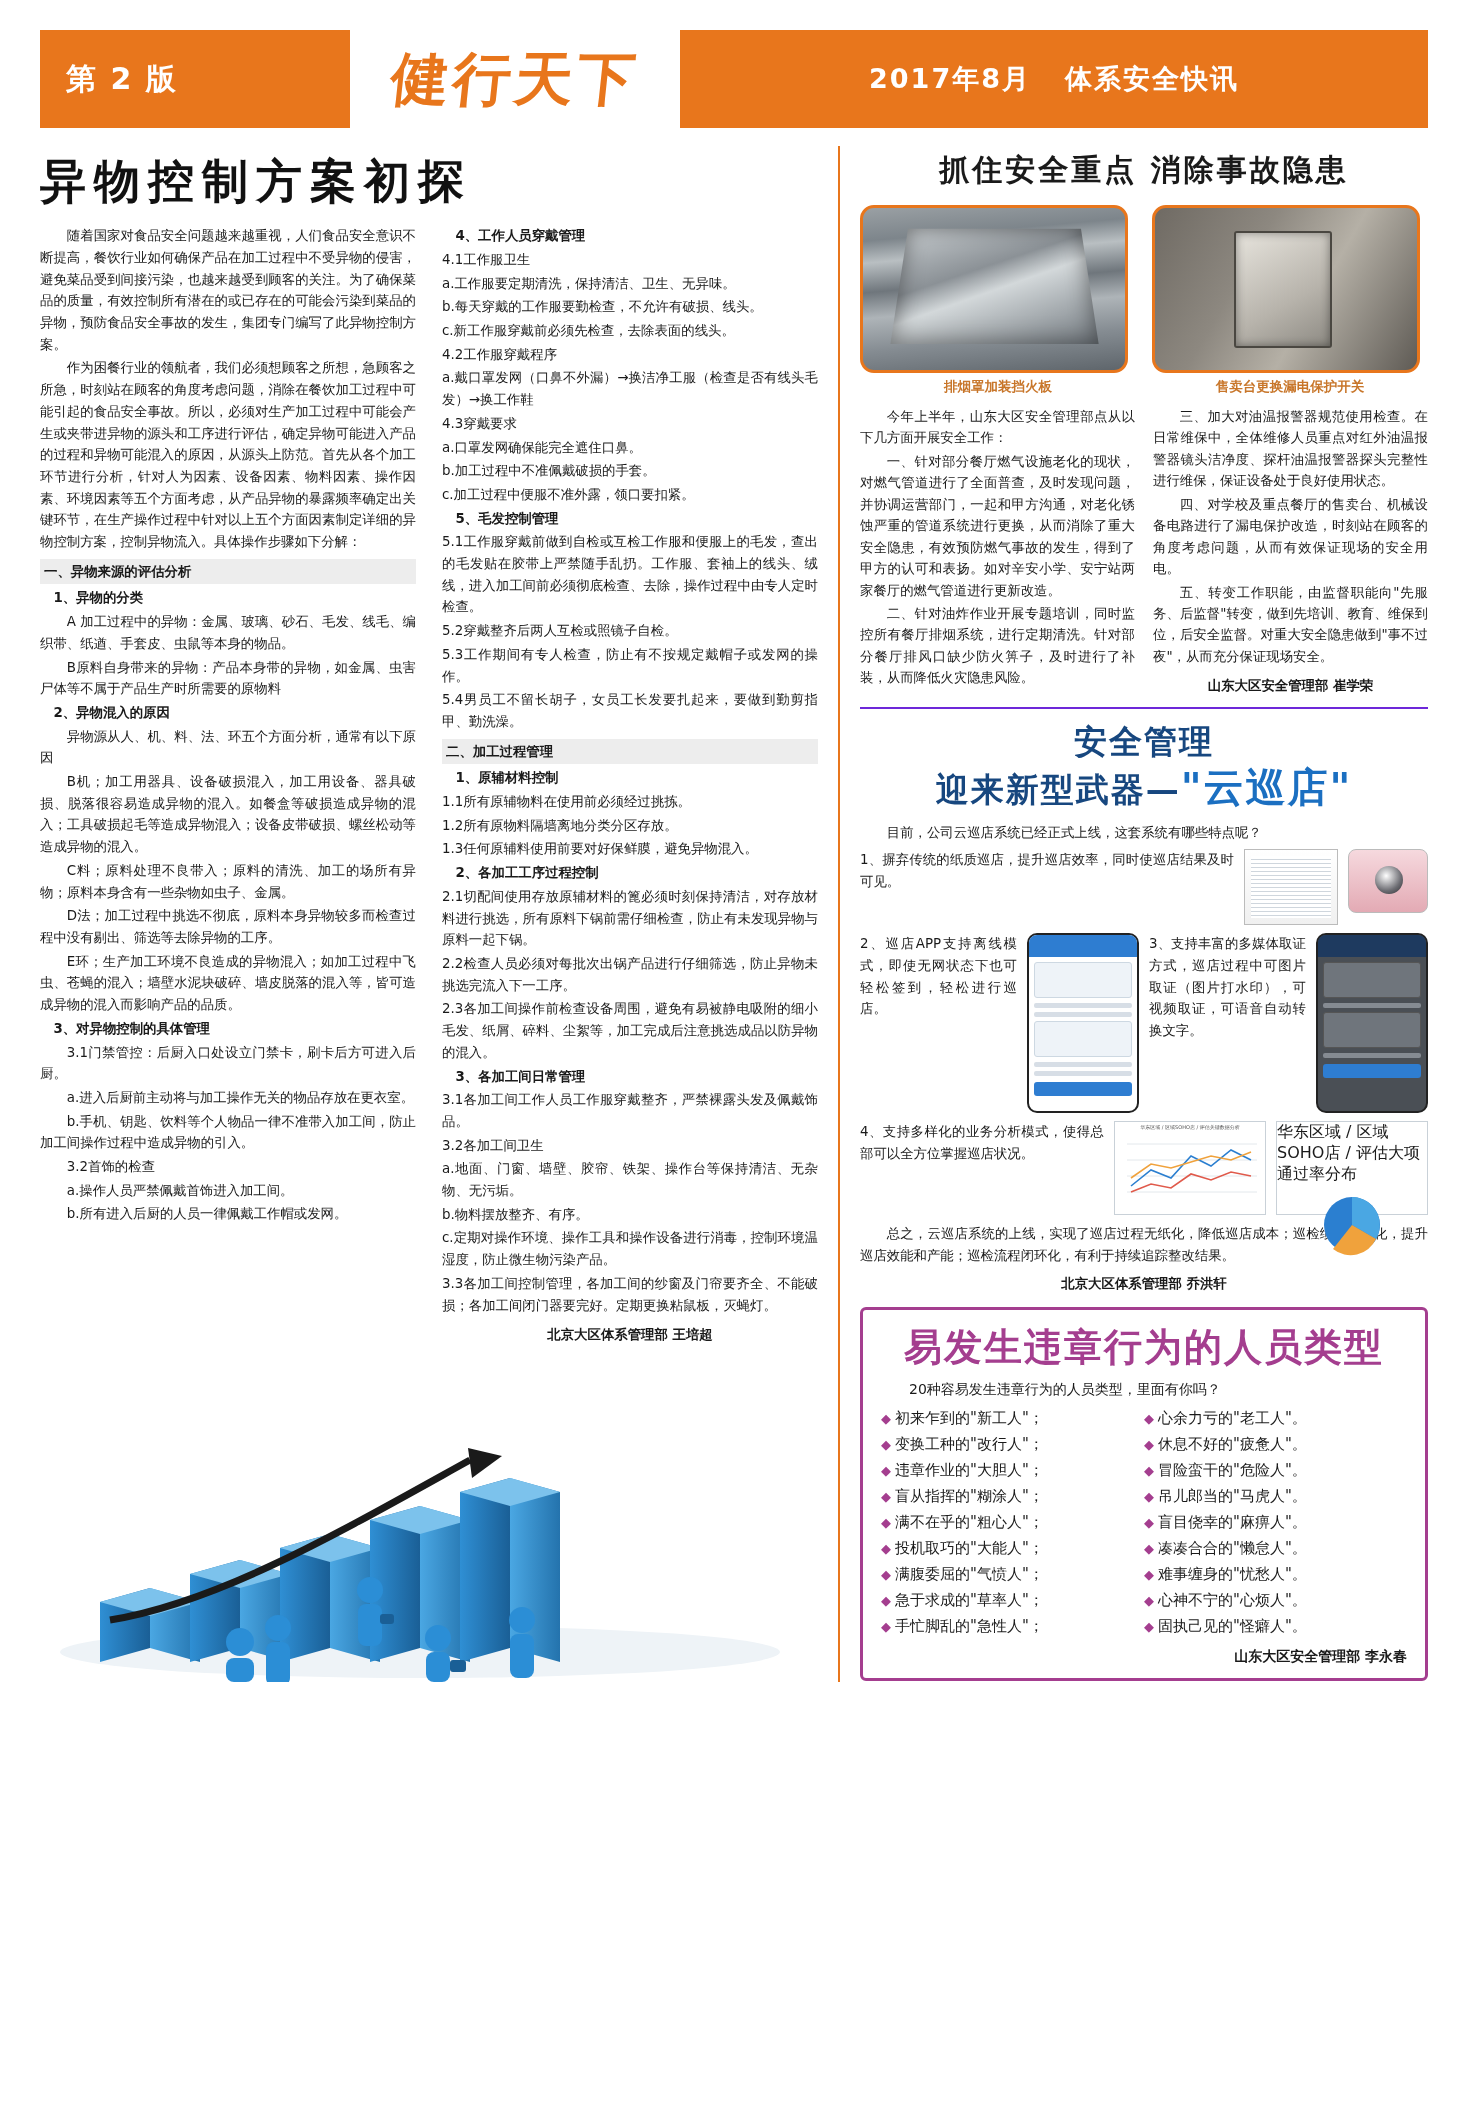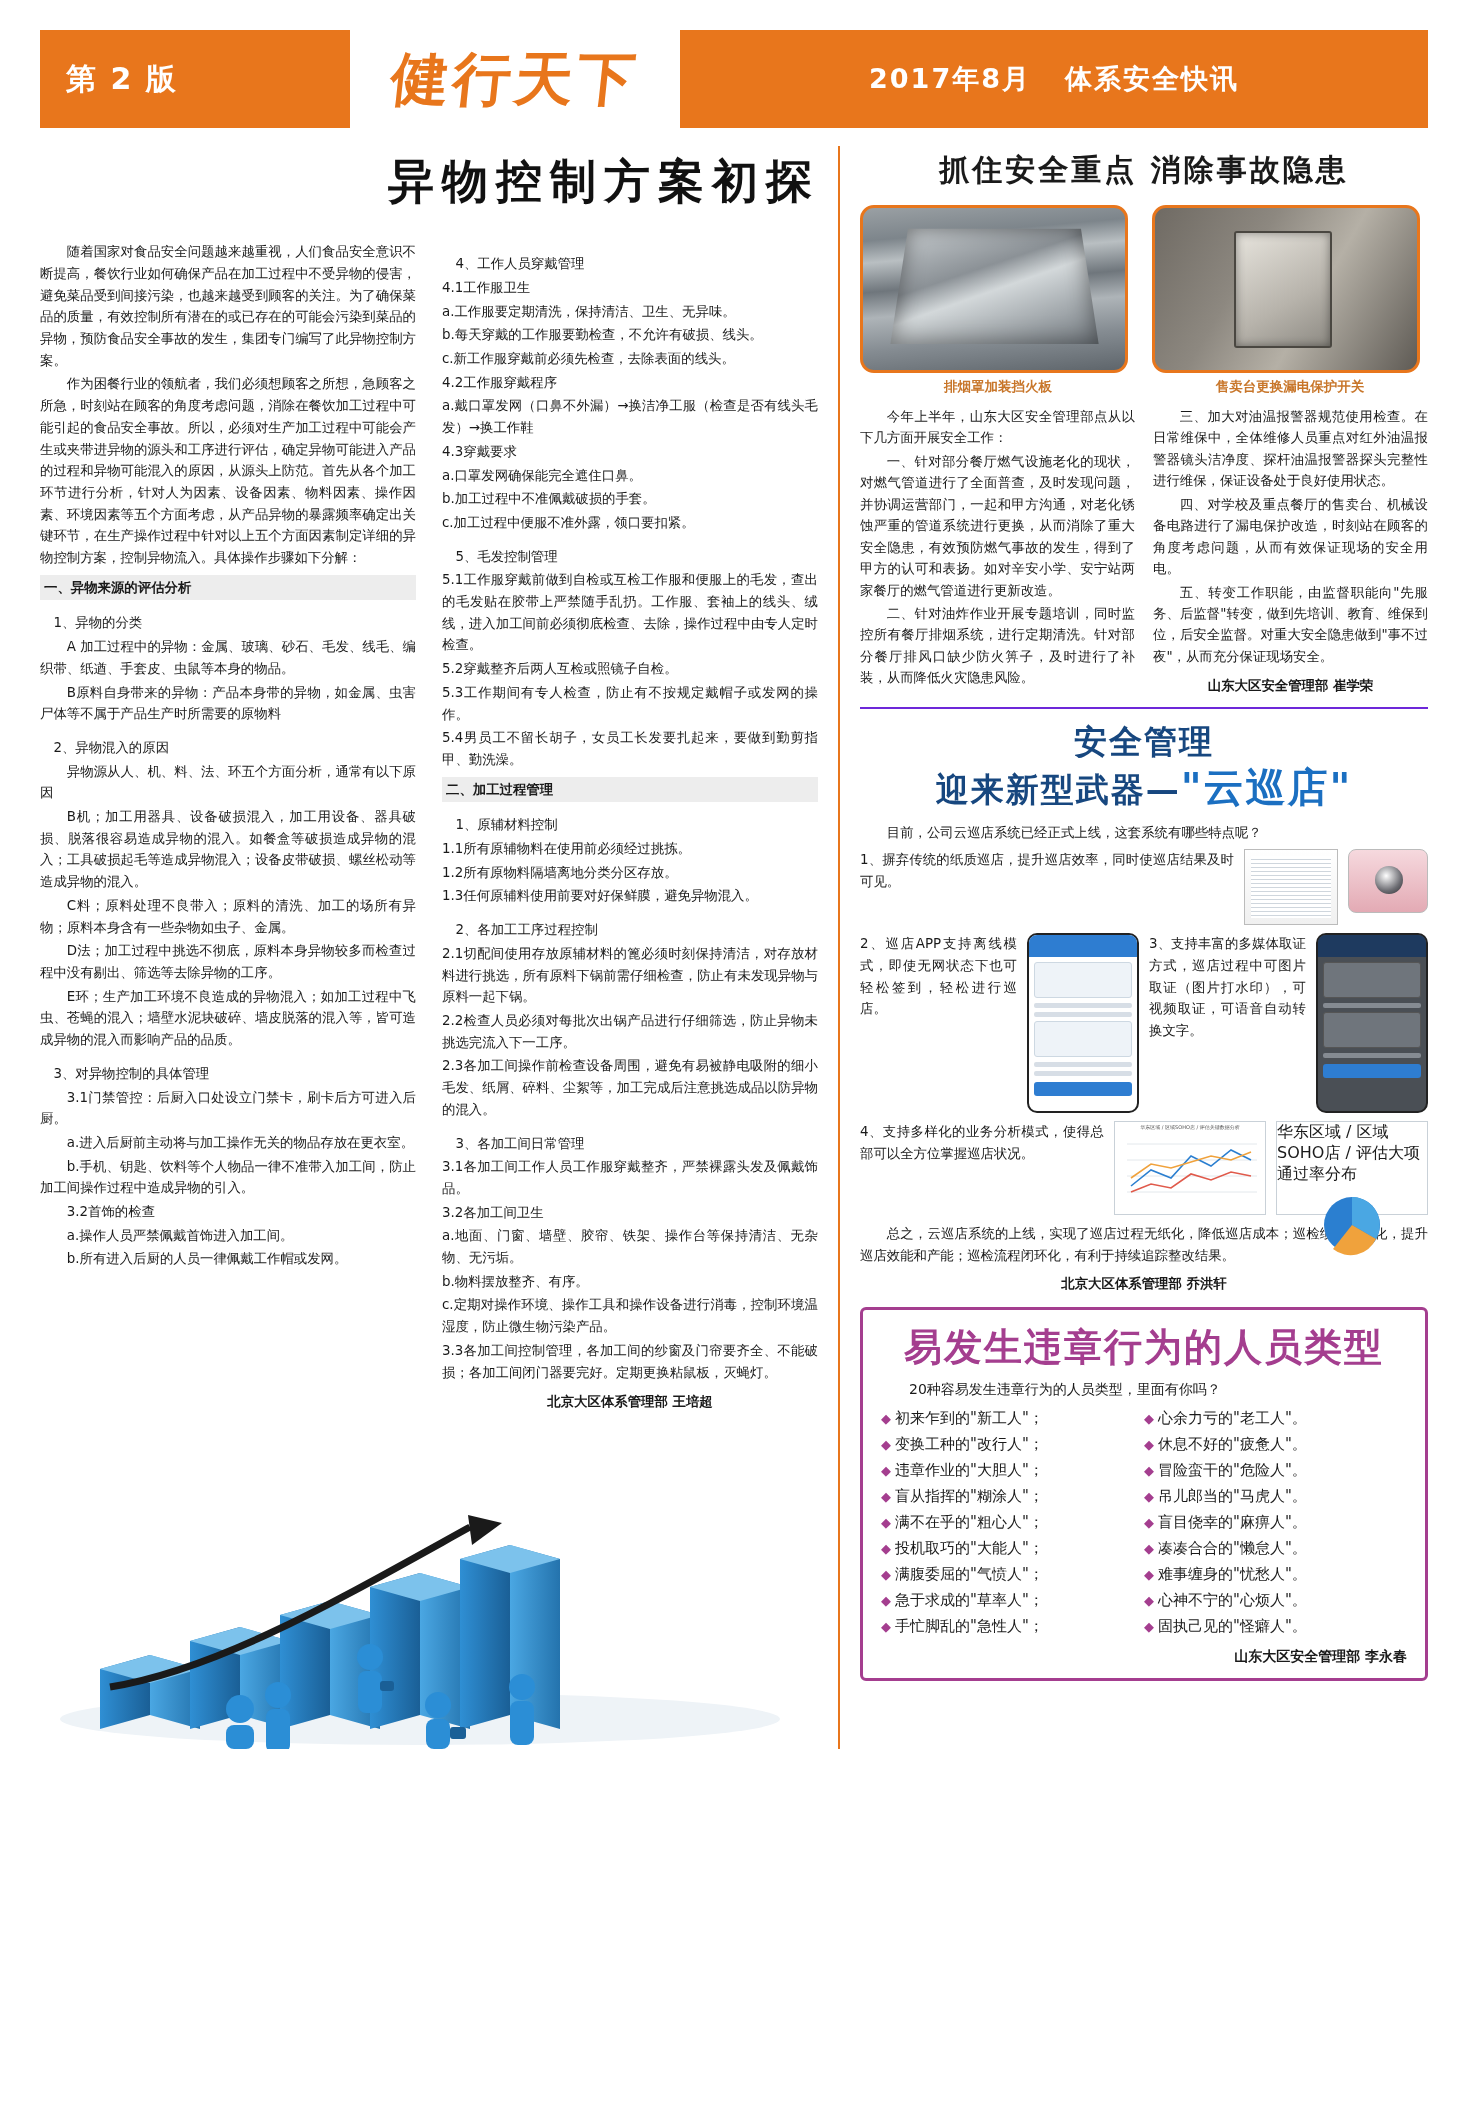--- a/index.html
+++ b/index.html
@@ -83,27 +83,27 @@
     box-sizing:border-box;
     border-right:2px solid #E8761C;
   }
   .right-col{
     width:588px;
     padding-left:20px;
     box-sizing:border-box;
   }
   
   .headline-main{
-    text-align:right;
+    text-align:left;
     font-family:"DejaVu Serif","Liberation Serif",serif;
     font-size:46px;
     font-weight:bold;
     letter-spacing:8px;
     color:#111;
-    margin:8px 0 32px 0;
+    margin:8px 0 16px 0;
     line-height:1.2;
   }
   .cols2{
     display:flex;
     gap:26px;
   }
   .col{
     width:376px;
     font-size:13.4px;
     line-height:1.62;
@@ -113,22 +113,22 @@
   .col p.noind{text-indent:0;}
   .sec-head{
     background:#EDEDED;
     font-weight:bold;
     padding:2px 4px;
     margin:6px 0 3px 0;
     font-size:13.4px;
     text-indent:0;
   }
   .sub-head{
-    font-weight:normal;
-    margin:12px 0 2px 0;
+    font-weight:bold;
+    margin:0 0 2px 0;
     text-indent:1em;
     font-size:13.4px;
   }
   .sign{
     text-align:center;
     font-weight:bold;
     margin-top:8px;
     font-size:13.4px;
   }
   

